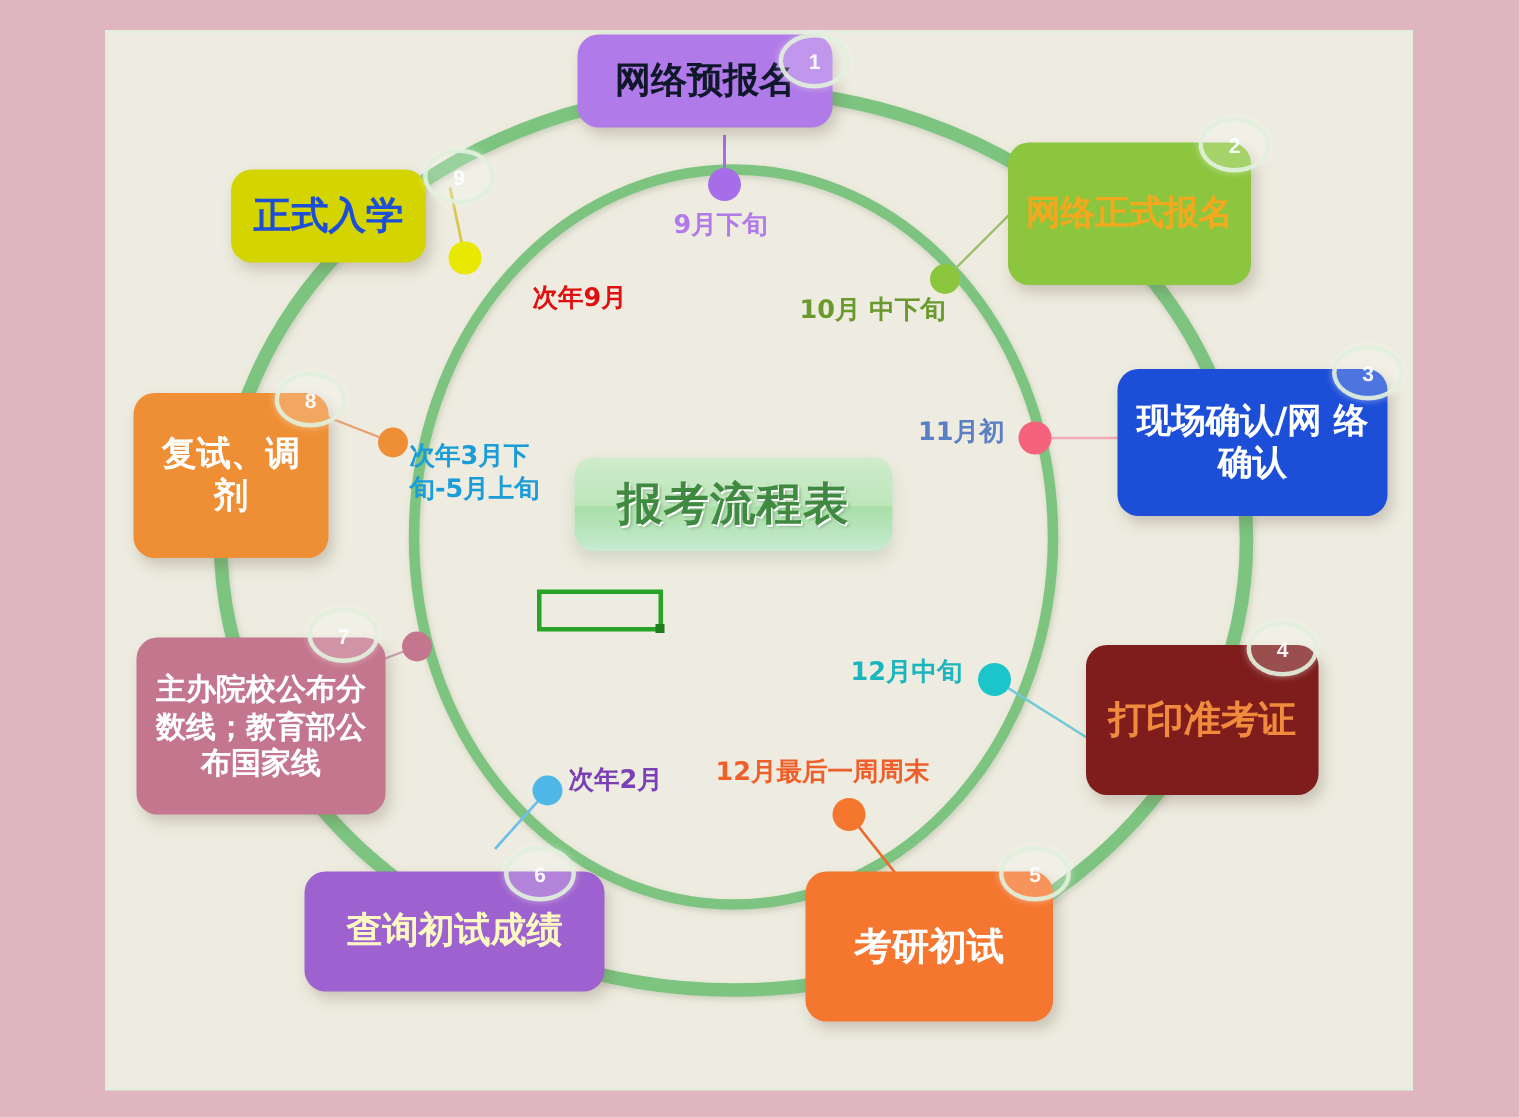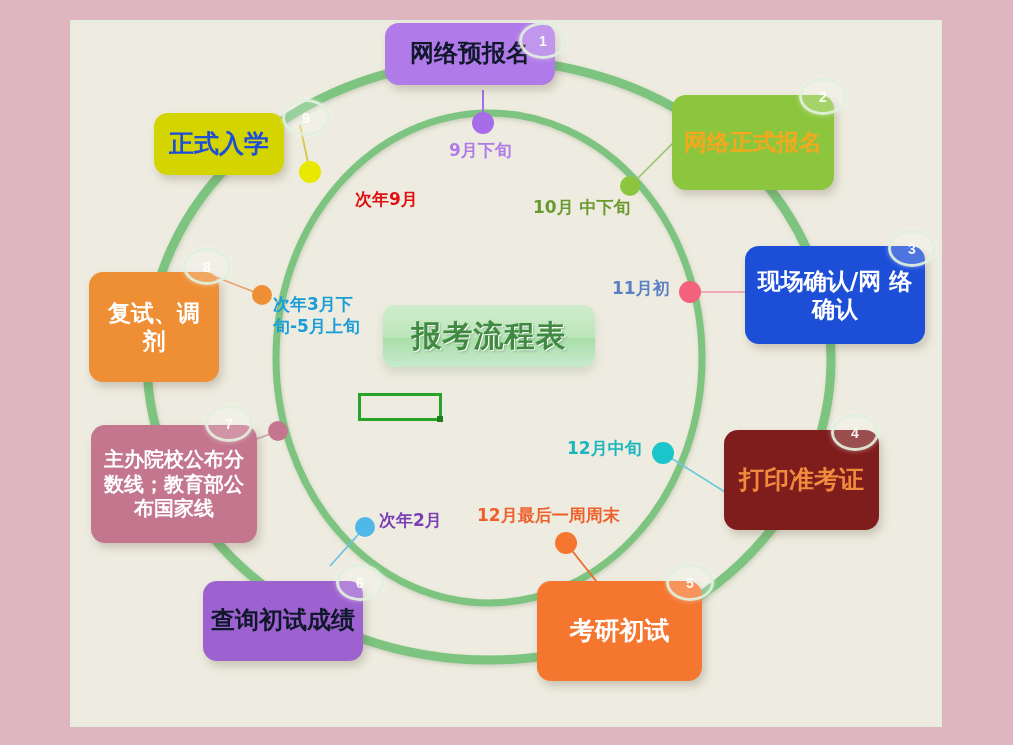--- a/index.html
+++ b/index.html
@@ -201,37 +201,37 @@
     <span>4</span>
   </div>
 
   <div class="node" style="left:537px; top:581px; width:165px; height:100px; background:#f4762f; color:#ffffff; font-size:25px;">
     <span class="label">考研初试</span>
   </div>
   <div class="badge" style="left:666px; top:564px;">
     <span>5</span>
   </div>
 
-  <div class="node" style="left:203px; top:581px; width:160px; height:80px; background:#9d62cf; color:#0f172a; font-size:24px;">
+  <div class="node" style="left:203px; top:581px; width:200px; height:80px; background:#9d62cf; color:#fef9c3; font-size:24px;">
     <span class="label">查询初试成绩</span>
   </div>
   <div class="badge" style="left:336px; top:564px;">
     <span>6</span>
   </div>
 
   <div class="node" style="left:91px; top:425px; width:166px; height:118px; background:#c4768e; color:#ffffff; font-size:20px;">
     <span class="label">主办院校公布分
 数线；教育部公
 布国家线</span>
   </div>
   <div class="badge" style="left:205px; top:405px;">
     <span>7</span>
   </div>
 
-  <div class="node" style="left:89px; top:272px; width:130px; height:110px; background:#ef8f35; color:#ffffff; font-size:23px;">
+  <div class="node" style="left:89px; top:262px; width:130px; height:110px; background:#ef8f35; color:#ffffff; font-size:23px;">
     <span class="label">复试、调剂</span>
   </div>
   <div class="badge" style="left:183px; top:248px;">
     <span>8</span>
   </div>
 
   <div class="node" style="left:154px; top:113px; width:130px; height:62px; background:#d4d400; color:#1d4ed8; font-size:25px;">
     <span class="label">正式入学</span>
   </div>
   <div class="badge" style="left:282px; top:99px;">

